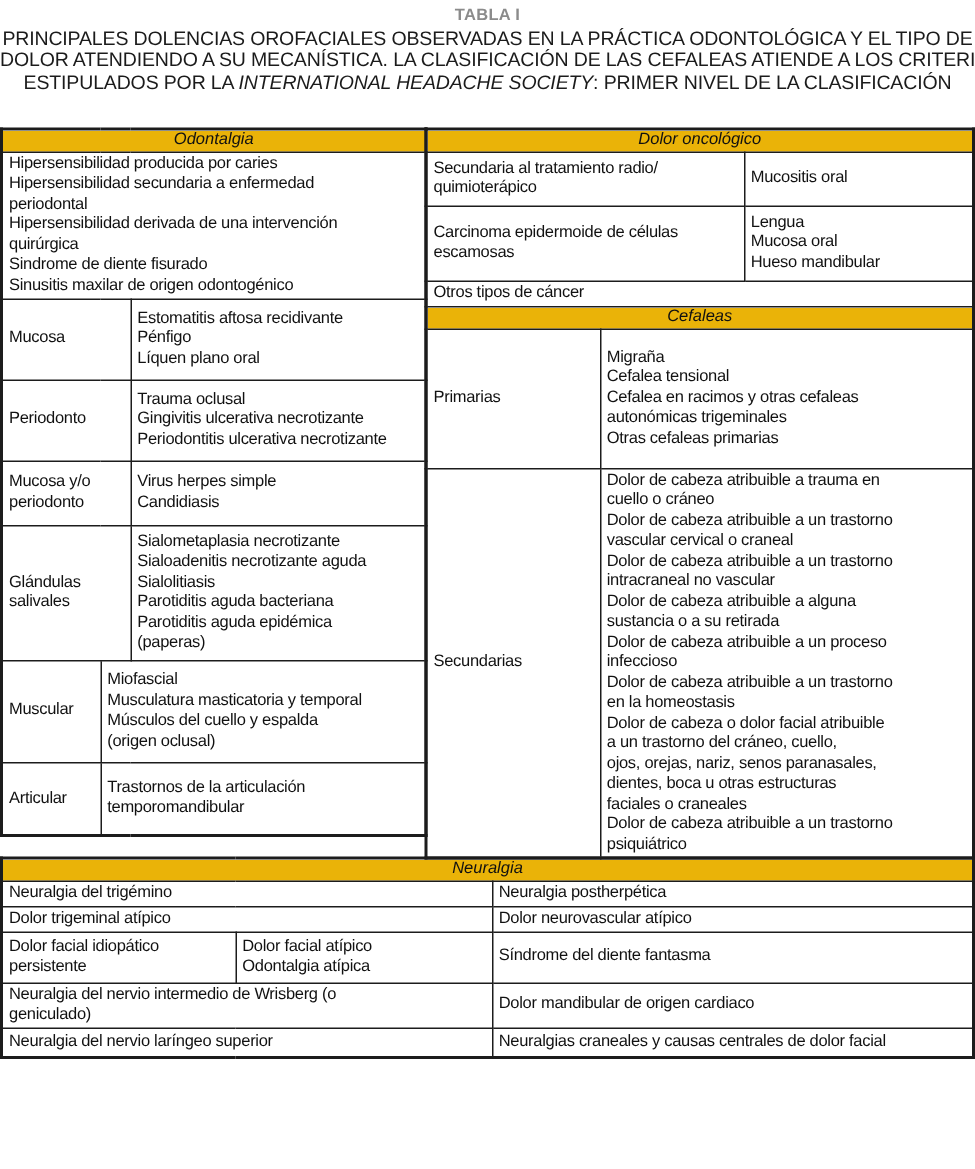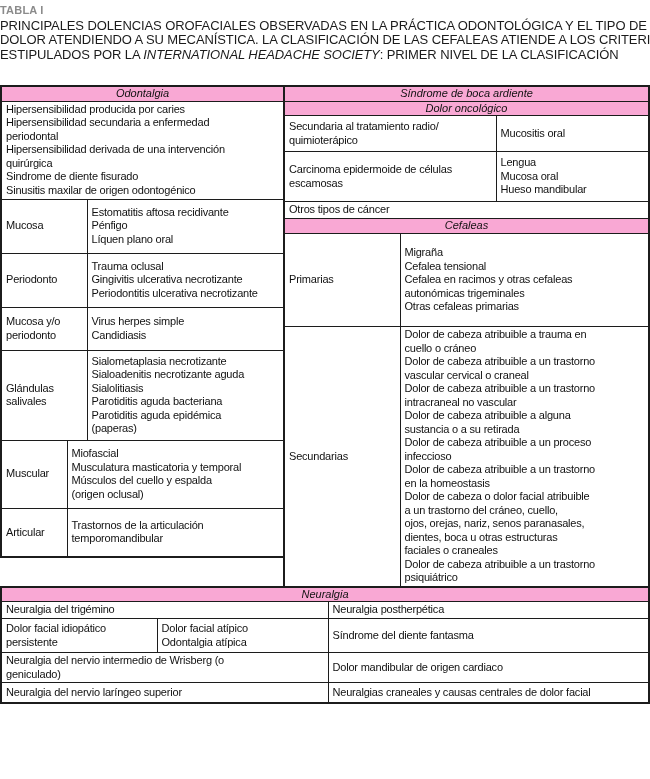--- a/index.html
+++ b/index.html
@@ -4,21 +4,21 @@
 <style>
   html,body{margin:0;padding:0;background:#ffffff;}
   body{
     width:650px;height:779px;overflow:hidden;
     font-family:"Liberation Sans","DejaVu Sans",sans-serif;
     color:#111;
     -webkit-font-smoothing:antialiased;
   }
   .page{width:650px;height:779px;position:relative;}
   
-  .titleblock{padding-top:3px;}
+  .titleblock{padding-top:3px;text-align:center;}
   .tbl-title{
     color:#8b8b8b;font-weight:bold;font-size:11px;line-height:14px;
     letter-spacing:.2px;
   }
   .caption{margin-top:2px;}
   .caption .cline{
     font-size:13px;line-height:14.4px;letter-spacing:-0.1px;
     white-space:nowrap;color:#1b1b1b;
   }
   .caption .it{font-style:italic;}
@@ -28,21 +28,21 @@
   table{border-collapse:collapse;table-layout:fixed;}
   td,th{
     border:1px solid #1c1c1c;
     font-size:11px;line-height:13.5px;letter-spacing:-0.2px;
     padding:1px 2px 1px 4px;
     white-space:pre-line;
     vertical-align:middle;
     overflow:hidden;
   }
   th{
-    background:#f9a8d4;
+    background:#eab308;
     font-style:italic;font-weight:normal;
     text-align:center;padding:0 2px;
     letter-spacing:0;
   }
   .tbl{border:2px solid #1c1c1c;}
   .tbl-left{width:285px;}
   .tbl-right{width:367px;margin-left:-2px;}
   .tbl-neuralgia{width:650px;margin-top:-2px;}
 </style>
 </head>
@@ -124,23 +124,20 @@
       </tbody>
         </table>
 
       <table class="tbl tbl-right">
         <colgroup>
             <col style="width:116px">
             <col style="width:96px">
             <col>
           </colgroup>
         <tbody>
-            <tr style="height:14px">
-              <th colspan="3">Síndrome de boca ardiente</th>
-            </tr>
         <tr style="height:14px">
               <th colspan="3">Dolor oncológico</th>
             </tr>
         <tr style="height:36px">
           <td colspan="2">Secundaria al tratamiento radio/
 quimioterápico</td>
           <td>Mucositis oral</td>
         </tr>
         <tr style="height:50px">
           <td colspan="2">Carcinoma epidermoide de células
@@ -196,20 +193,24 @@
           <col>
         </colgroup>
       <tbody>
           <tr style="height:14px">
             <th colspan="3">Neuralgia</th>
           </tr>
       <tr style="height:17px">
         <td colspan="2">Neuralgia del trigémino</td>
         <td>Neuralgia postherpética</td>
       </tr>
+      <tr style="height:17px">
+        <td colspan="2">Dolor trigeminal atípico</td>
+        <td>Dolor neurovascular atípico</td>
+      </tr>
       <tr style="height:34px">
         <td>Dolor facial idiopático
 persistente</td>
         <td>Dolor facial atípico
 Odontalgia atípica</td>
         <td>Síndrome del diente fantasma</td>
       </tr>
       <tr style="height:30px">
         <td colspan="2">Neuralgia del nervio intermedio de Wrisberg (o
 geniculado)</td>

